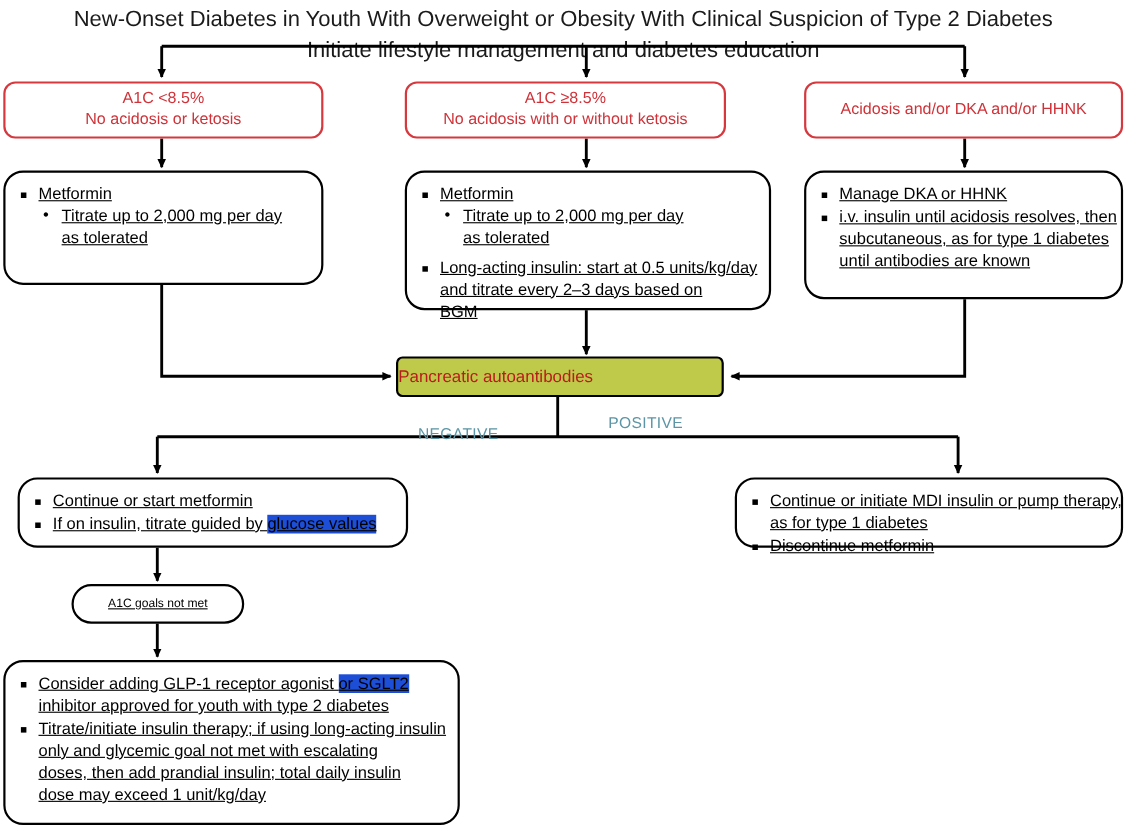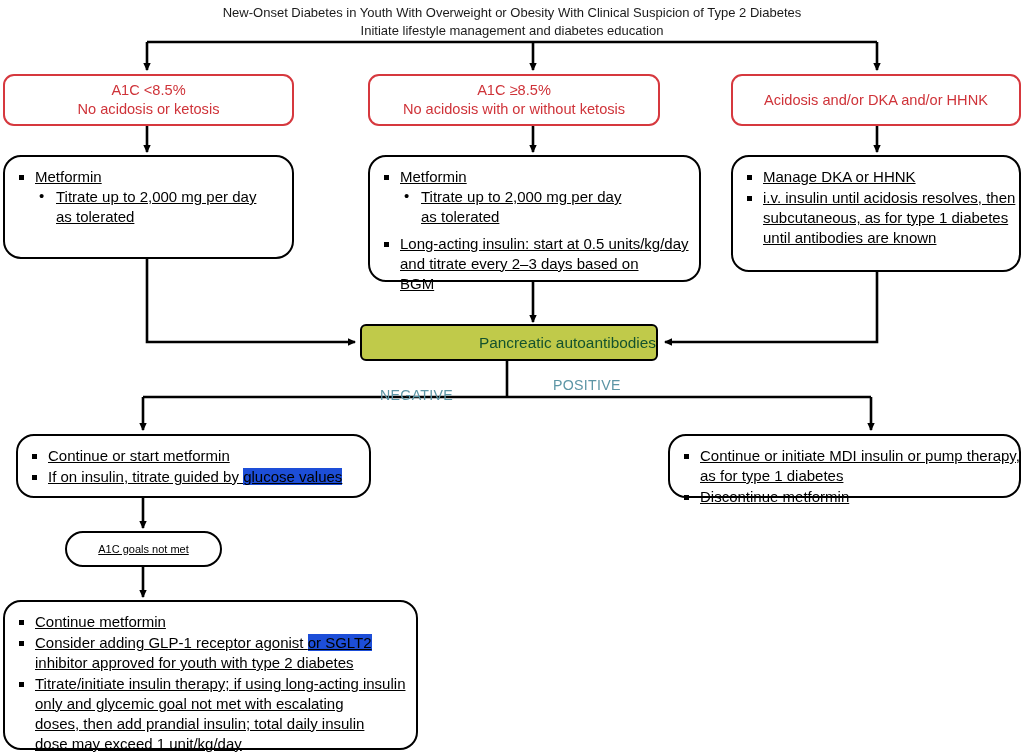--- a/index.html
+++ b/index.html
@@ -41,31 +41,31 @@
     display: flex;
     flex-direction: column;
     align-items: center;
     justify-content: center;
     line-height: 1.28;
   }
   .greenbox {
     border: 2.4px solid #000000;
     border-radius: 6px;
     background: #c0ca4a;
-    color: #14532d;
+    color: #b91c1c;
     display: flex;
     align-items: center;
-    justify-content: flex-end;
+    justify-content: flex-start;
   }
   .title {
     position: absolute;
     width: 1024px;
     text-align: center;
     line-height: 1.42;
-    font-size: 13px;
+    font-size: 20px;
     color: #1a1a1a;
   }
   .title div { white-space: nowrap; }
   .redtext { font-size: 14.6px; }
   .bullets {
     margin: 0;
     padding: 0;
     list-style: none;
     font-size: 15px;
     line-height: 1.33;
@@ -248,23 +248,20 @@
     </ul>
   </div>
 
   <div class="node rbox plain-center" style="left:65px; top:531px; width:157px; height:36px;">
     <span>A1C goals not met</span>
   </div>
 
   <div class="node rbox boxpad" style="left:3px; top:600px; width:415px; height:150px;">
     <ul class="bullets">
       <li>
-        <span>Continue metformin</span>
-      </li>
-      <li>
         <span>Consider adding GLP-1 receptor agonist </span><span class="hl">or SGLT2</span><br>
         <span class="nowrapline"> inhibitor approved for youth with type 2 diabetes</span>
       </li>
       <li>
         <span class="nowrapline">Titrate/initiate insulin therapy; if using long-acting insulin</span><br>
         <span class="nowrapline">only and glycemic goal not met with escalating</span><br>
         <span class="nowrapline">doses, then add prandial insulin; total daily insulin</span><br>
         <span class="nowrapline">dose may exceed 1 unit/kg/day</span>
       </li>
     </ul>

